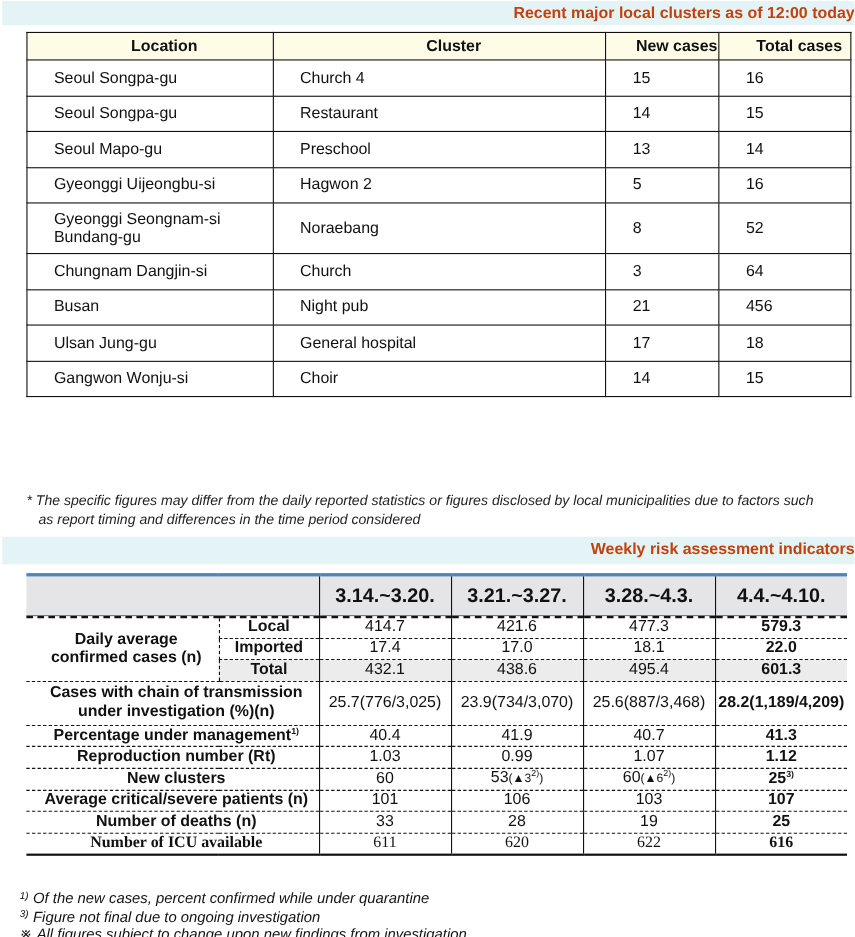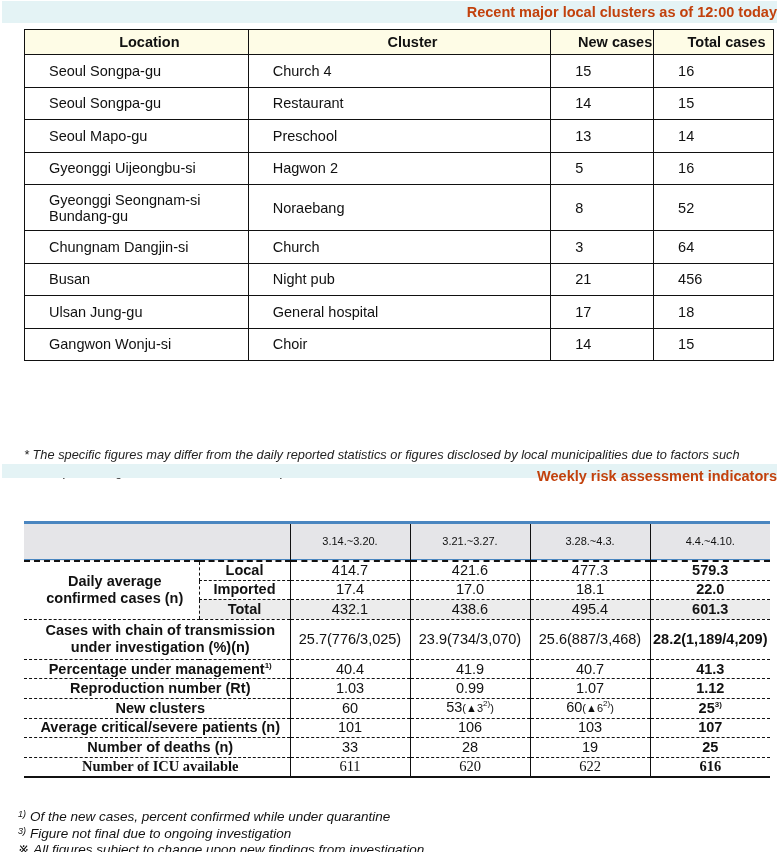--- a/index.html
+++ b/index.html
@@ -5,21 +5,21 @@
   * { box-sizing: border-box; margin: 0; padding: 0; }
   html, body { width: 777px; height: 852px; background: #ffffff; overflow: hidden; }
   body { font-family: "Liberation Sans", "DejaVu Sans", sans-serif; color: #111; position: relative; }
 
   .band {
     position: absolute; left: 2px; width: 775px; height: 22px;
     background: #e4f3f5;
     font-weight: bold; font-size: 14.5px; text-align: right; line-height: 22px; color: #c2410c;
   }
   #band1 { top: 1px; }
-  #band2 { top: 464px; height: 14px; line-height: 25px; }
+  #band2 { top: 488px; height: 25px; line-height: 25px; }
 
   
   table.clusters {
     position: absolute; left: 24px; top: 29px; width: 750px;
     border-collapse: collapse; font-size: 14.5px;
   }
   table.clusters th, table.clusters td { border: 1.5px solid #111; }
   table.clusters th {
     background: #fefce6; font-weight: bold; text-align: center;
     height: 25px; font-size: 14.5px; padding-left: 26px;
@@ -42,21 +42,21 @@
     position: absolute; left: 24px; top: 521px; width: 746px;
     border-collapse: collapse; font-size: 14.5px;
   }
   table.weekly th, table.weekly td {
     border-bottom: 1.5px dashed #111;
     border-left: 1px solid #111;
     text-align: center; vertical-align: middle; height: 19.6px; line-height: 17px;
   }
   table.weekly tr.head th {
     background: #e5e5e8; height: 38px; border-top: 3px solid #4a86c0;
-    border-bottom: 2px dashed #111; font-size: 11px; font-weight: normal;
+    border-bottom: 2px dashed #111; font-size: 18px; font-weight: bold;
     box-shadow: inset 0 -1px 0 #4a86c0;
   }
   table.weekly tr.head th:first-child { border-left: none; }
   table.weekly td.lbl {
     border-left: none; text-align: center; font-weight: bold; padding-left: 7px; font-size: 14.5px;
   }
   table.weekly td.sub { font-weight: bold; border-left: 1px dashed #111; }
   table.weekly tr.gray td.sub, table.weekly tr.gray td.v { background: #ececec; }
   table.weekly td.v4 { font-weight: bold; }
   table.weekly tr.last td { border-bottom: 2px solid #111; font-family: Liberation Serif, serif; }

